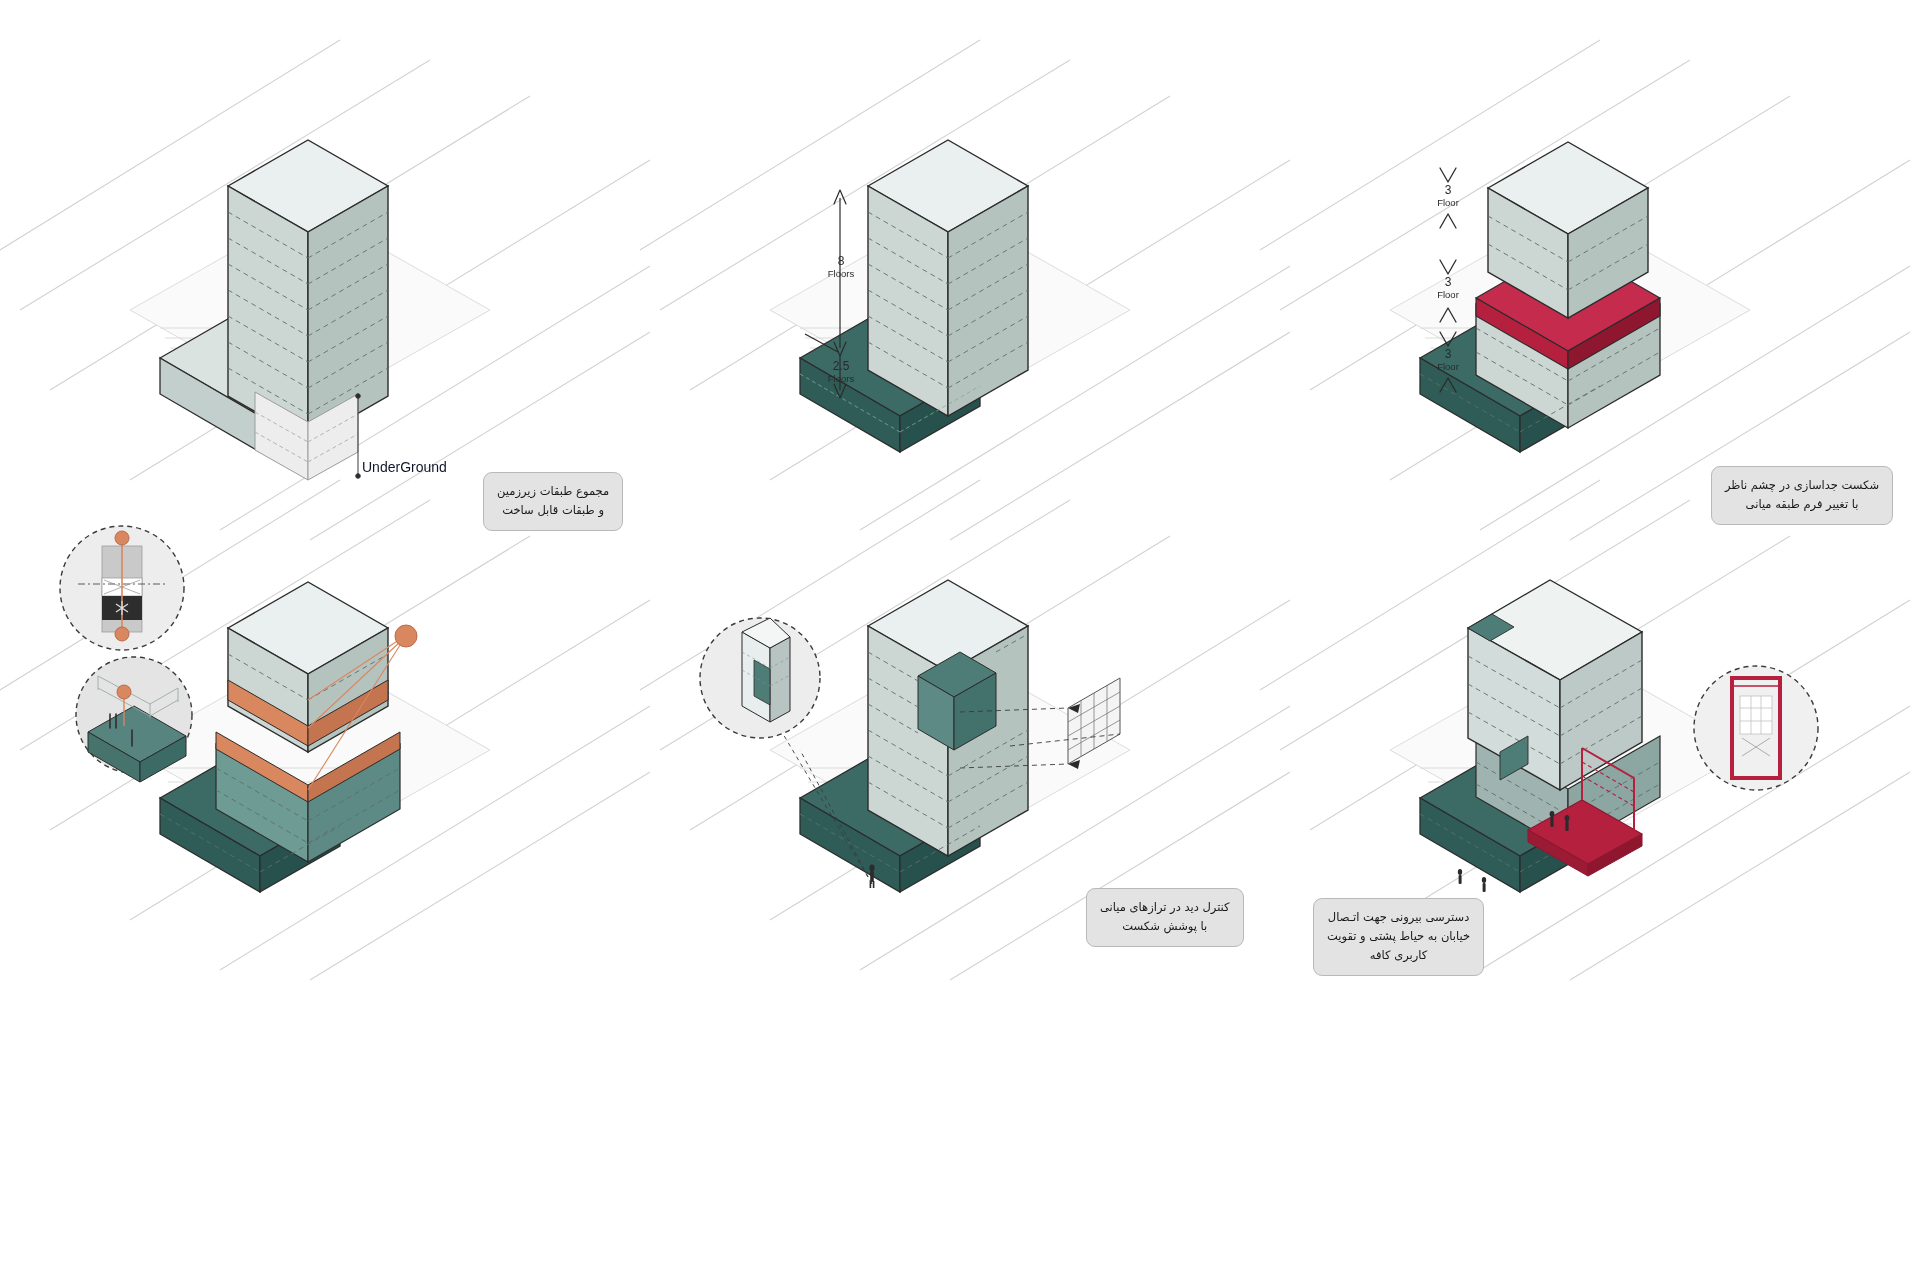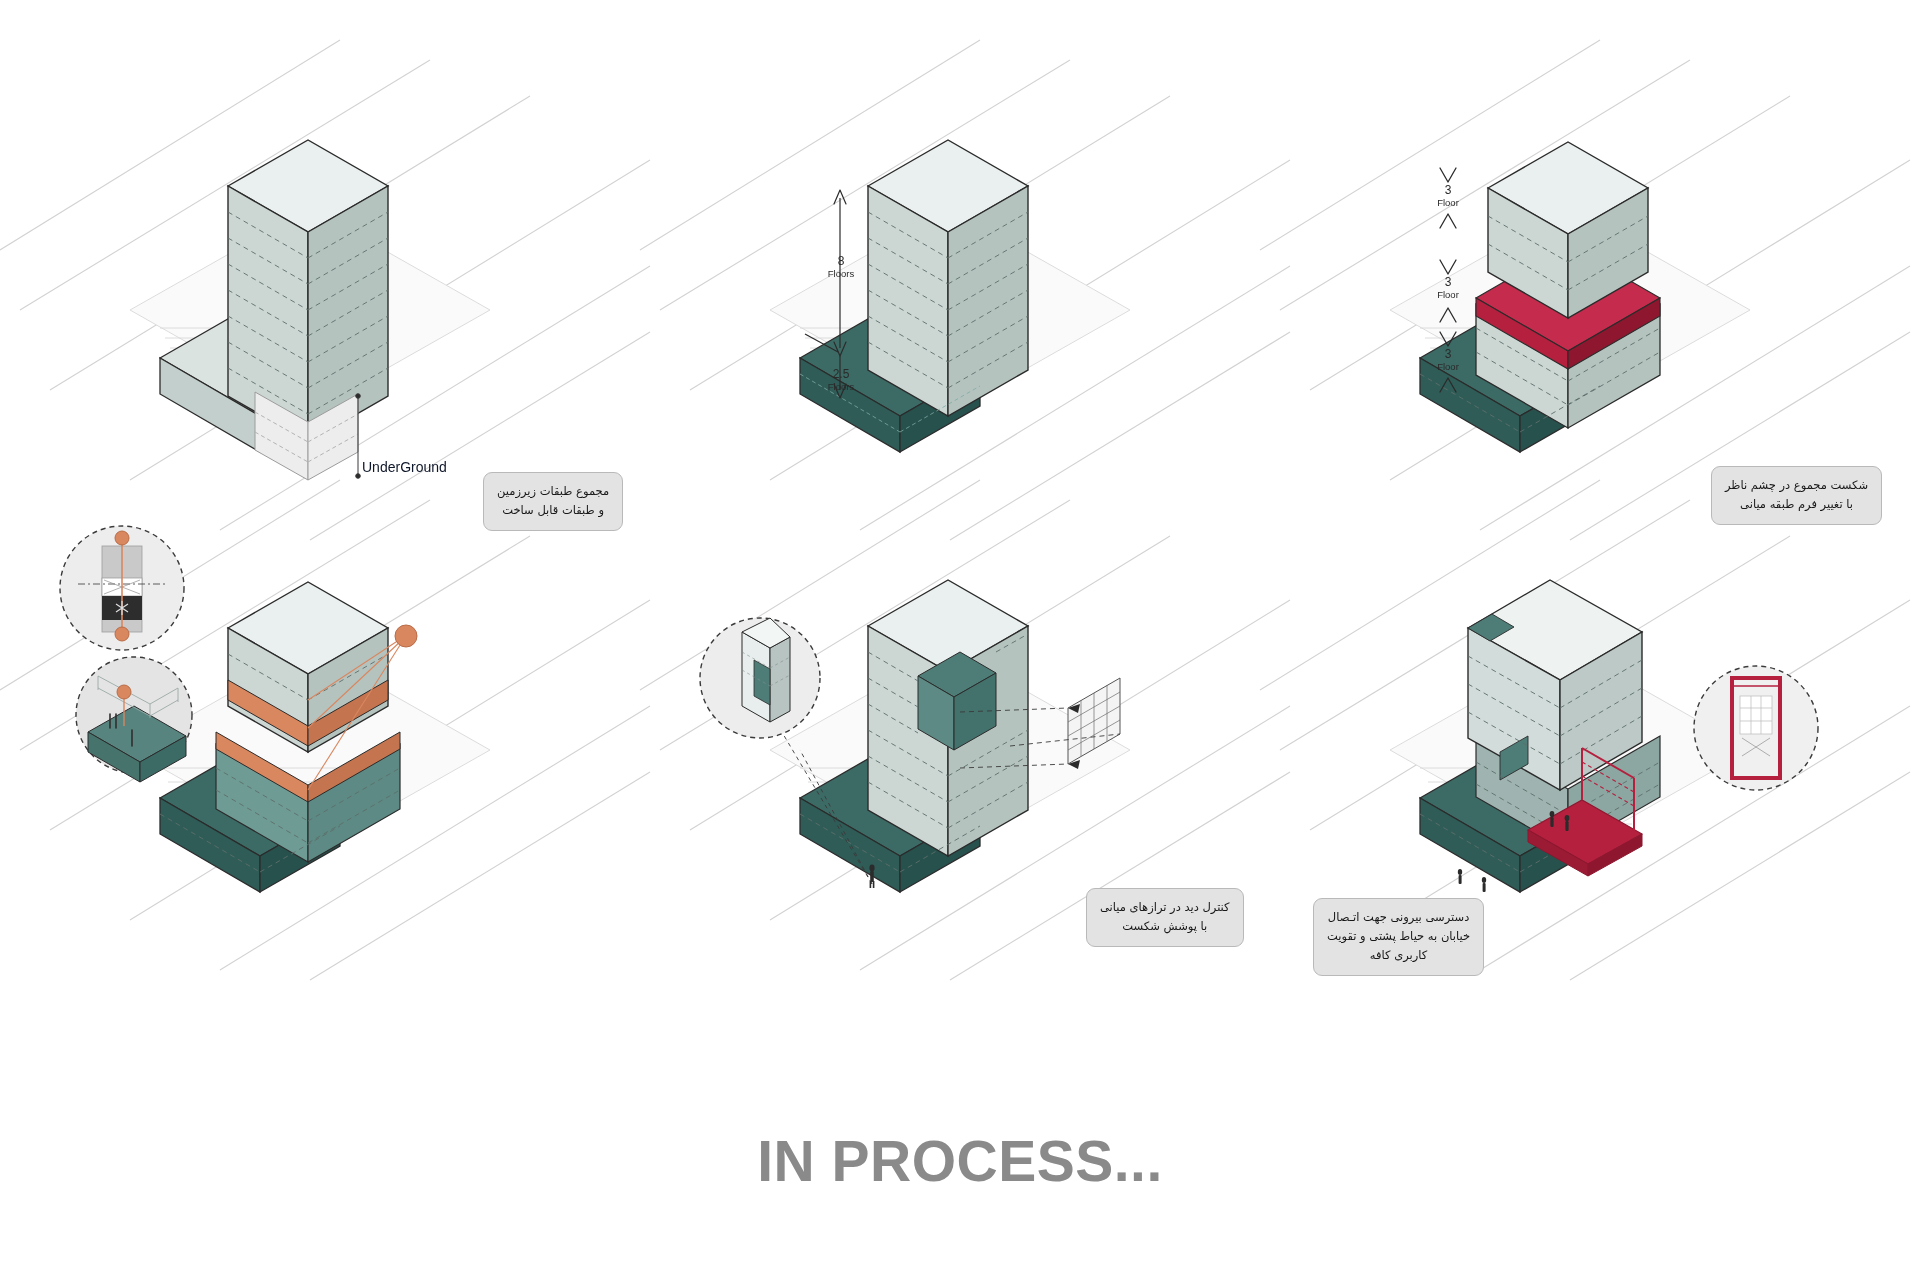--- a/index.html
+++ b/index.html
@@ -193,21 +193,21 @@
         <path d="M190,296 L184,282 M190,296 L196,282" stroke-linecap="round"></path>
         <line x1="190" y1="296" x2="190" y2="330"></line>
         <path d="M190,338 L184,324 M190,338 L196,324" stroke-linecap="round"></path>
         <line x1="155" y1="274" x2="188" y2="292"></line>
       </g>
     </svg>
     <div class="anno" style="left:170px; top:195px; width:42px;">
       <span class="num">8</span>
       <span class="unit">Floors</span>
     </div>
-    <div class="anno" style="left:168px; top:300px; width:46px;margin-top:8px;">
+    <div class="anno" style="left:168px; top:300px; width:46px;">
       <span class="num">2.5</span>
       <span class="unit">Floors</span>
     </div>
   </div>
 
   <div class="panel" style="left:1270px; top:60px;">
     <svg viewBox="0 0 640 480">
       <g stroke="#d2d2d2" stroke-width="1.1" fill="none">
         <line x1="-10" y1="190" x2="330" y2="-20"></line>
         <line x1="10" y1="250" x2="420" y2="0"></line>
@@ -266,21 +266,21 @@
     <div class="anno" style="left:158px; top:216px; width:40px;">
       <span class="num">3</span>
       <span class="unit">Floor</span>
     </div>
     <div class="anno" style="left:158px; top:288px; width:40px;">
       <span class="num">3</span>
       <span class="unit">Floor</span>
     </div>
   </div>
   <div class="caption" style="left:1711px; top:466px;">
-    <div>شکست مجموع در چشم ناظر</div>
+    <div>شکست جداسازی در چشم ناظر</div>
     <div>با تغییر فرم طبقه میانی</div>
   </div>
 
   <div class="panel" style="left:10px; top:500px;">
     <svg viewBox="0 0 640 480">
       <g stroke="#d2d2d2" stroke-width="1.1" fill="none">
         <line x1="-10" y1="190" x2="330" y2="-20"></line>
         <line x1="10" y1="250" x2="420" y2="0"></line>
         <line x1="40" y1="330" x2="520" y2="36"></line>
         <line x1="120" y1="420" x2="640" y2="100"></line>
@@ -541,14 +541,13 @@
         <line x1="462" y1="186" x2="510" y2="186" stroke="#b5203f" stroke-width="1.6"></line>
       </g>
     </svg>
   </div>
   <div class="caption" style="left:1313px; top:898px;">
     <div>دسترسی بیرونی جهت اتـصال</div>
     <div>خیابان به حیاط پشتی و تقویت</div>
     <div>کاربری کافه</div>
   </div>
 
-  <div id="footer">IN PROCESS...</div>
 </div>
 
 </body></html>

